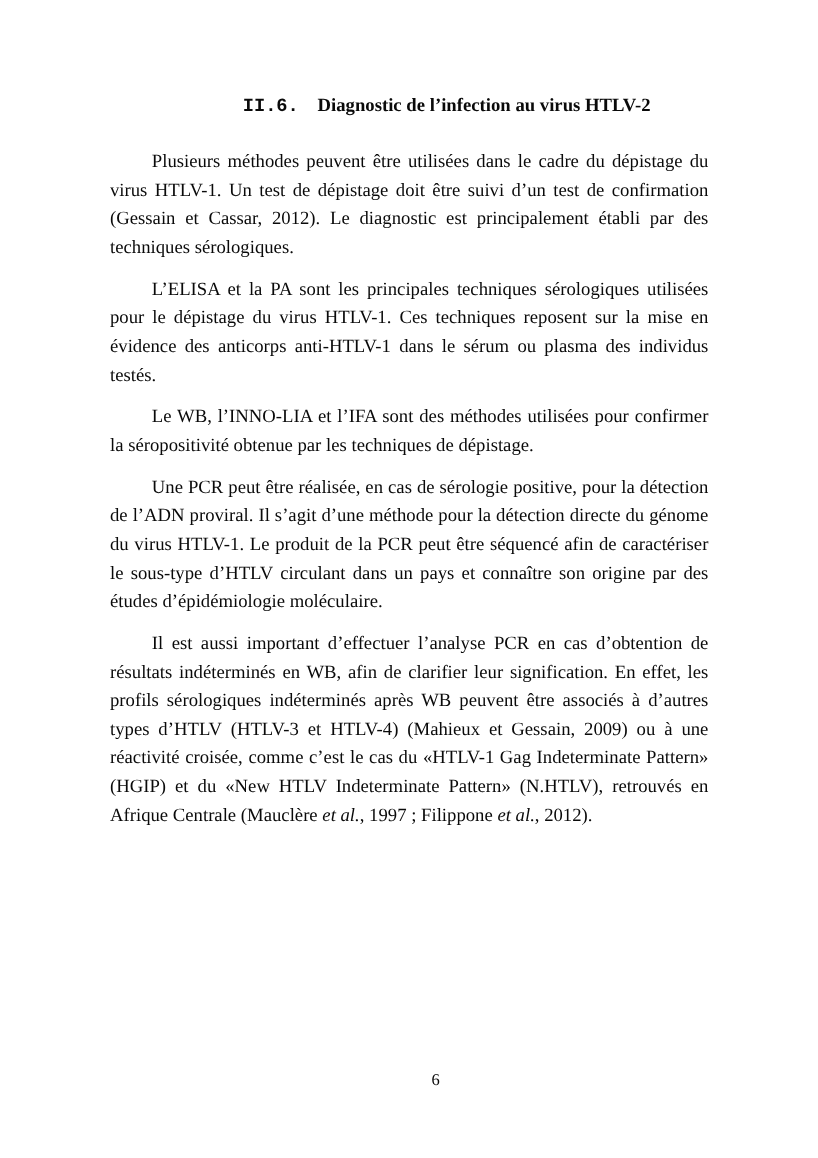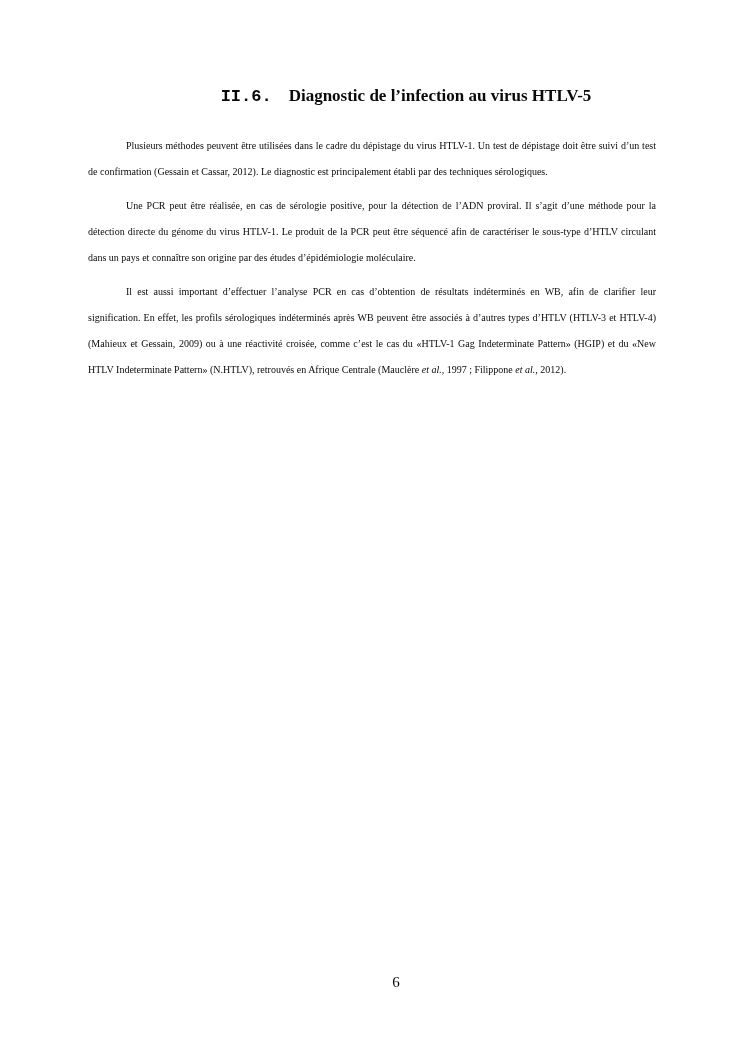--- a/index.html
+++ b/index.html
@@ -28,22 +28,22 @@
     text-align: center;
     margin: 0 0 27px 0;
     transform: translateX(34px);
     white-space: nowrap;
   }
   .heading .heading-number {
     margin-right: 17px;
     font-family: Liberation Mono, monospace;
   }
   .body-text p {
-    margin: 0;
-    font-size: 10px;
+    margin: 12px;
+    font-size: 17px;
     line-height: 26px;
     text-align: justify;
     text-indent: 38px;
   }
   
   .body-text p:nth-child(1),
   .body-text p:nth-child(2) {
     margin-bottom: 8px;
   }
   .body-text em {
@@ -57,25 +57,27 @@
     font-size: 15px;
     transform: translateX(24px);
   }
 </style>
 </head>
 <body>
 
 <div class="page">
 
   <h1 class="heading">
-    <span class="heading-number">II.6.</span><span>Diagnostic de l’infection au virus HTLV-5</span>
+    <span class="heading-number">II.6.</span><span>Diagnostic de l’infection au virus HTLV-2</span>
   </h1>
 
   <div class="body-text">
       <p><span>Plusieurs méthodes peuvent être utilisées dans le cadre du dépistage du virus HTLV-1. Un test de dépistage doit être suivi d’un test de confirmation (Gessain et Cassar, 2012). Le diagnostic est principalement établi par des techniques sérologiques.</span></p>
+      <p><span>L’ELISA et la PA sont les principales techniques sérologiques utilisées pour le dépistage du virus HTLV-1. Ces techniques reposent sur la mise en évidence des anticorps anti-HTLV-1 dans le sérum ou plasma des individus testés.</span></p>
+      <p><span>Le WB, l’INNO-LIA et l’IFA sont des méthodes utilisées pour confirmer la séropositivité obtenue par les techniques de dépistage.</span></p>
       <p><span>Une PCR peut être réalisée, en cas de sérologie positive, pour la détection de l’ADN proviral. Il s’agit d’une méthode pour la détection directe du génome du virus HTLV-1. Le produit de la PCR peut être séquencé afin de caractériser le sous-type d’HTLV circulant dans un pays et connaître son origine par des études d’épidémiologie moléculaire.</span></p>
       <p><span>Il est aussi important d’effectuer l’analyse PCR en cas d’obtention de résultats indéterminés en WB, afin de clarifier leur signification. En effet, les profils sérologiques indéterminés après WB peuvent être associés à d’autres types d’HTLV (HTLV-3 et HTLV-4) (Mahieux et Gessain, 2009) ou à une réactivité croisée, comme c’est le cas du «HTLV-1 Gag Indeterminate Pattern» (HGIP) et du «New HTLV Indeterminate Pattern» (N.HTLV), retrouvés en Afrique Centrale (Mauclère </span><em>et al.</em><span>, 1997 ; Filippone </span><em>et al.</em><span>, 2012).</span></p>
     </div>
 
   <div class="footer">
     <span>6</span>
   </div>
 
 </div>
 

